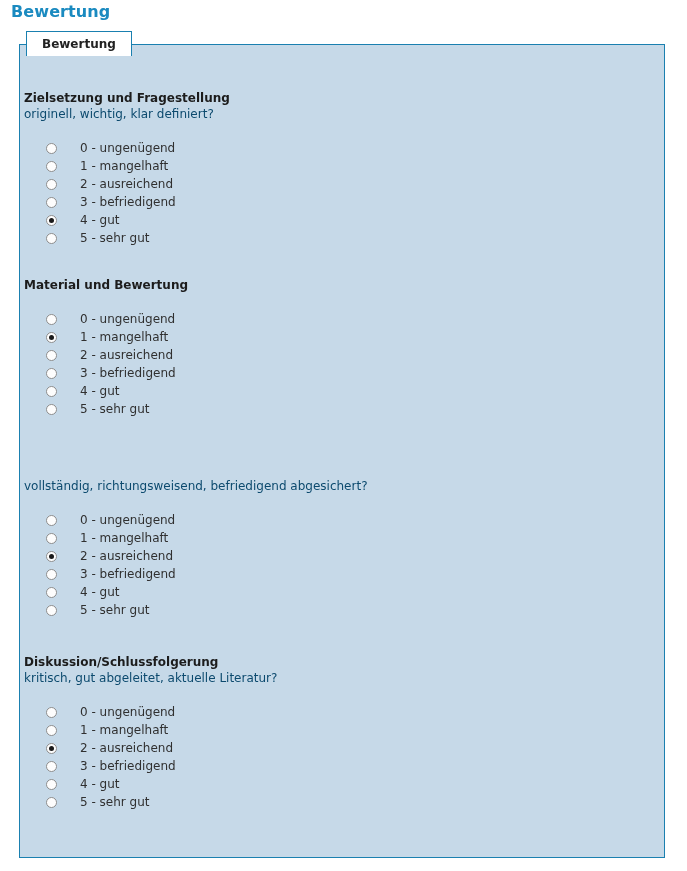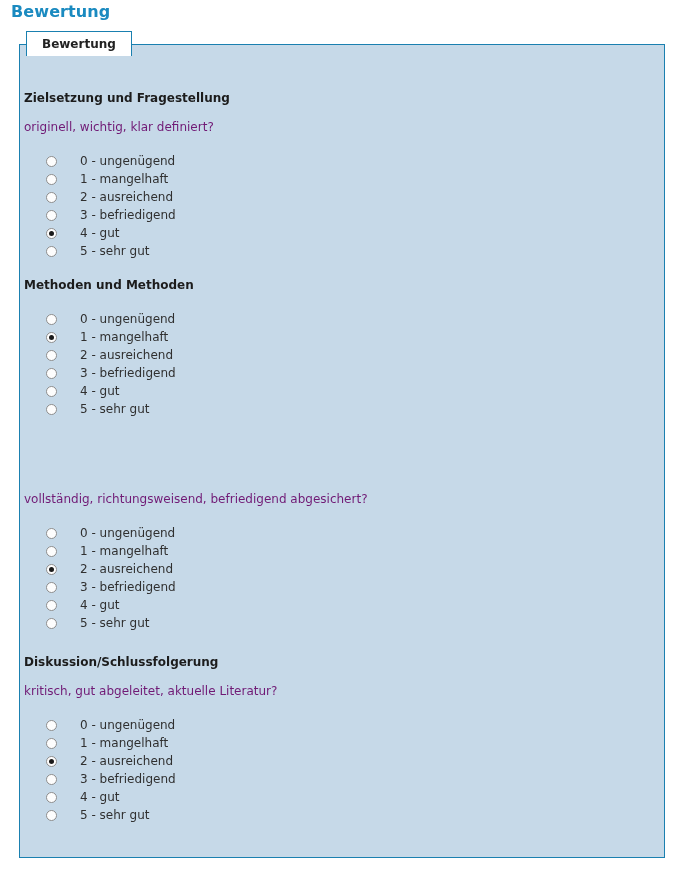--- a/index.html
+++ b/index.html
@@ -91,24 +91,24 @@
     width: 600px;
   }
   .group-title {
     font-size: 12px;
     font-weight: bold;
     color: #1c1c1c;
     line-height: 15px;
     white-space: nowrap;
   }
   .group-subtitle {
-    margin-top: 14px;
+    margin-top: 1px;
     font-size: 12px;
     font-weight: normal;
-    color: #701a75;
+    color: #0c4a6e;
     line-height: 15px;
     white-space: nowrap;
   }
   .options {
     margin-top: 17px;
     margin-left: 22px;
   }
   .option {
     display: flex;
     align-items: center;
@@ -176,21 +176,21 @@
             <span class="radio checked"></span>
             <span class="option-label">4 - gut</span>
           </div>
           <div class="option">
             <span class="radio"></span>
             <span class="option-label">5 - sehr gut</span>
           </div>
         </div>
       </div>
       <div class="group" style="top: 233px;">
-        <div class="group-title">Methoden und Methoden</div>
+        <div class="group-title">Material und Bewertung</div>
         <div class="options">
           <div class="option">
             <span class="radio"></span>
             <span class="option-label">0 - ungenügend</span>
           </div>
           <div class="option">
             <span class="radio checked"></span>
             <span class="option-label">1 - mangelhaft</span>
           </div>
           <div class="option">

